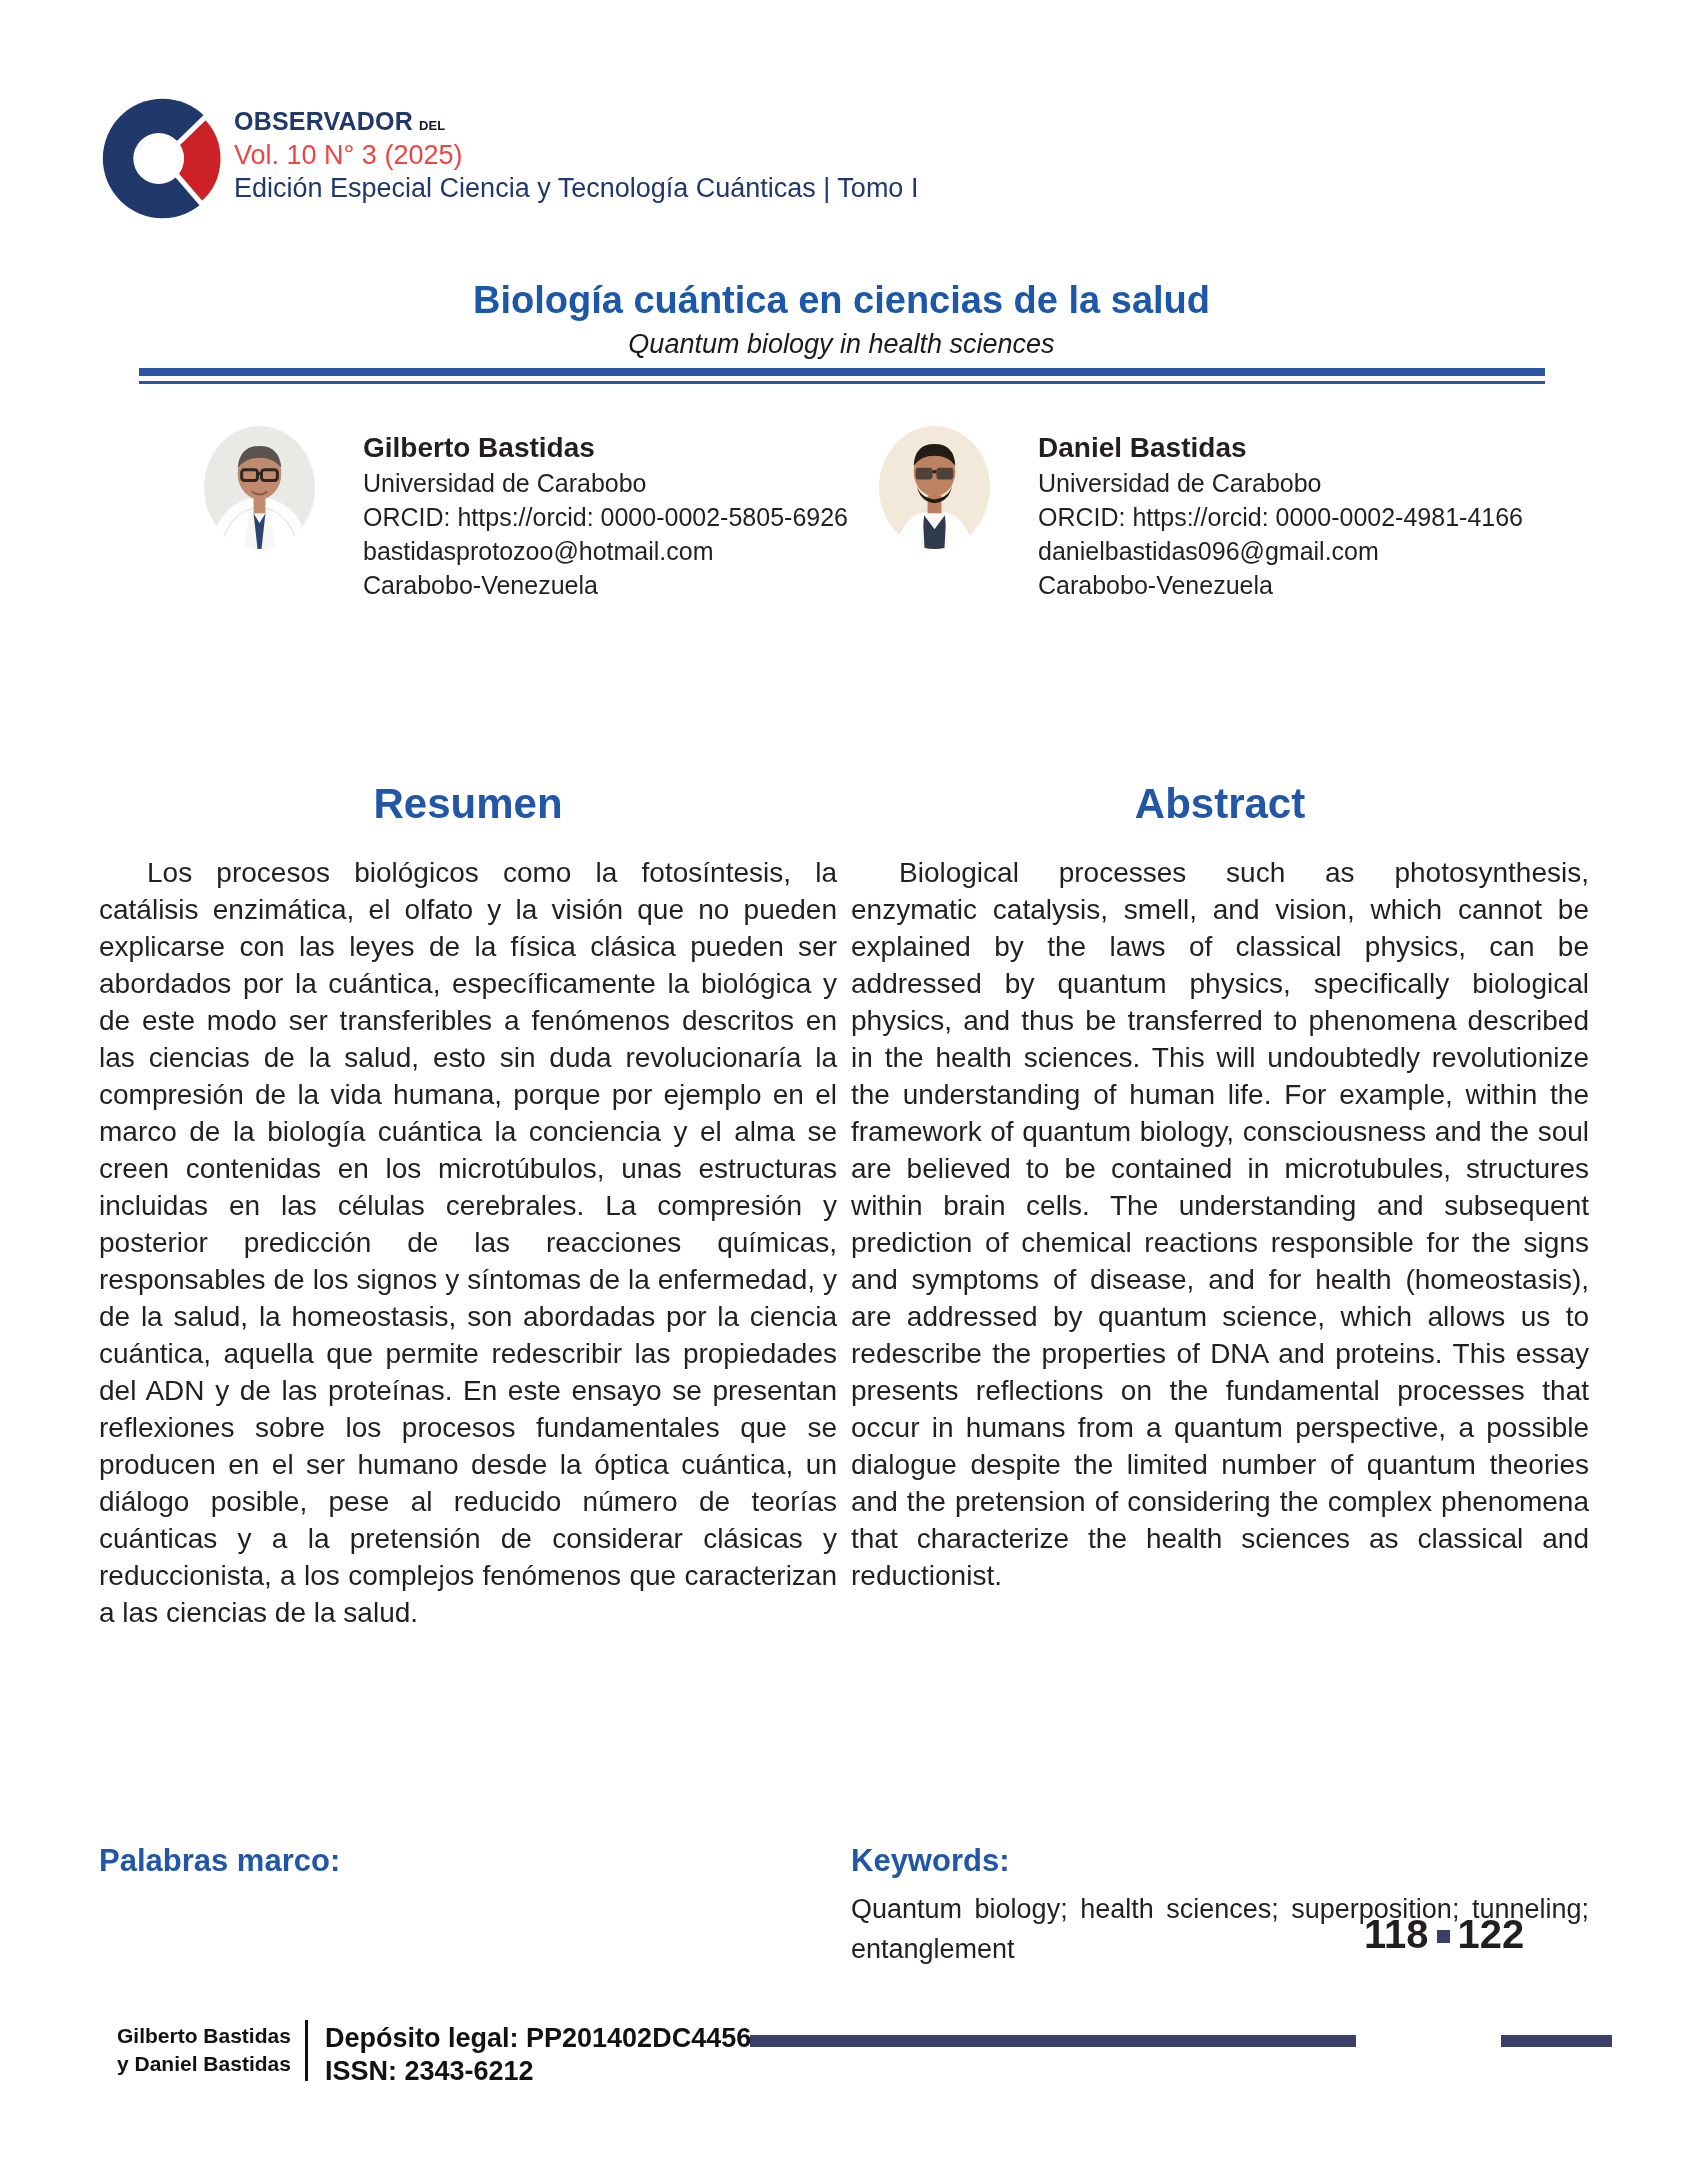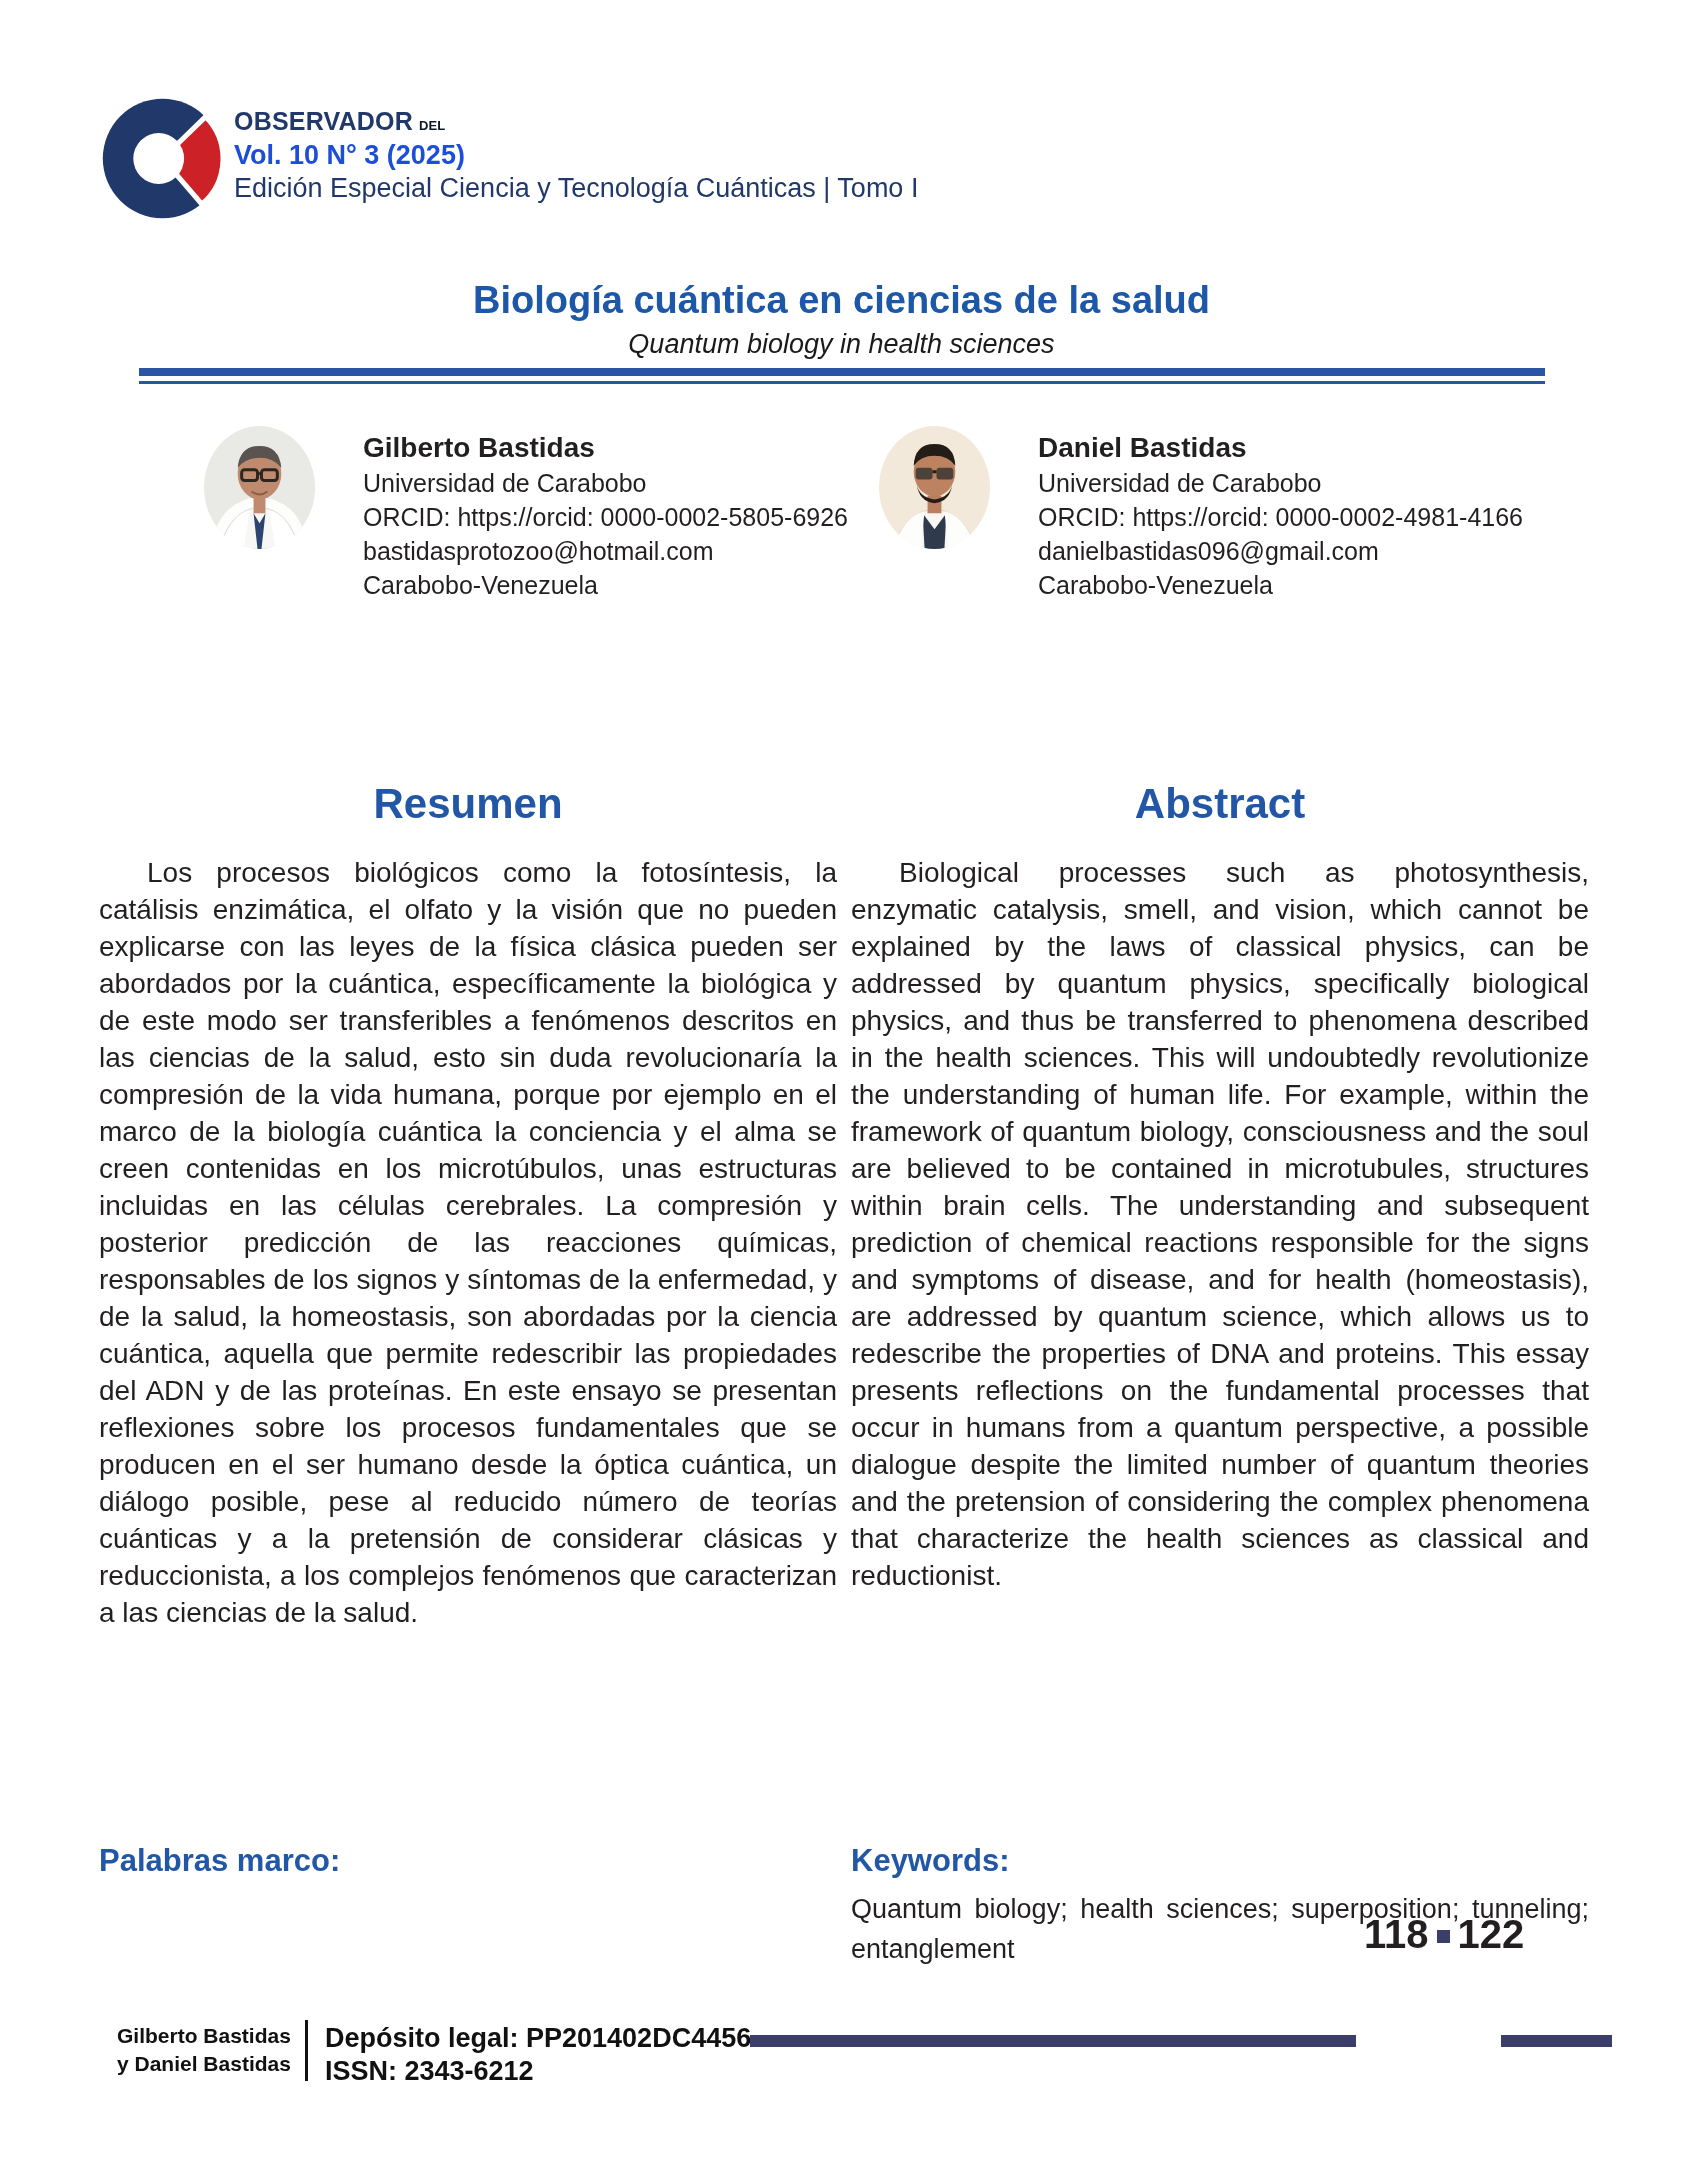--- a/index.html
+++ b/index.html
@@ -11,21 +11,21 @@
     color:#231f20;
     overflow:hidden;
   }
   
   .masthead{position:absolute;left:99px;top:95px;display:flex;}
   .logo-wrap{width:127px;height:127px;flex:0 0 auto;}
   .brand{margin-left:8px;padding-top:14px;line-height:1;}
   .brand-line1{font-size:25px;font-weight:bold;color:#21386b;letter-spacing:0.2px;}
   .brand-line1 .del{font-size:13px;color:#0f172a;font-weight:bold;margin-left:6px;}
   .brand-line2{font-size:25px;font-weight:bold;color:#cc2127;margin-top:2px;letter-spacing:0.2px;}
-  .brand-vol{font-size:27px;font-weight:bold;color:#1d4ed8;margin-top:8px;}
+  .brand-vol{font-size:27px;font-weight:normal;color:#ef4444;margin-top:8px;}
   .brand-edition{font-size:27px;color:#21386b;margin-top:6px;font-weight:500;}
   
   .doc-title{position:absolute;left:0;top:279px;width:100%;text-align:center;
     font-size:38px;font-weight:bold;color:#1c57a8;}
   .doc-subtitle{position:absolute;left:0;top:329px;width:100%;text-align:center;
     font-size:27px;font-style:italic;color:#1a1a1a;}
   .rule-thick{position:absolute;left:139px;top:368px;width:1406px;height:8px;background:#2a55a4;}
   .rule-thin{position:absolute;left:139px;top:381px;width:1406px;height:3px;background:#2a55a4;}
   
   .author{position:absolute;top:426px;display:flex;}

